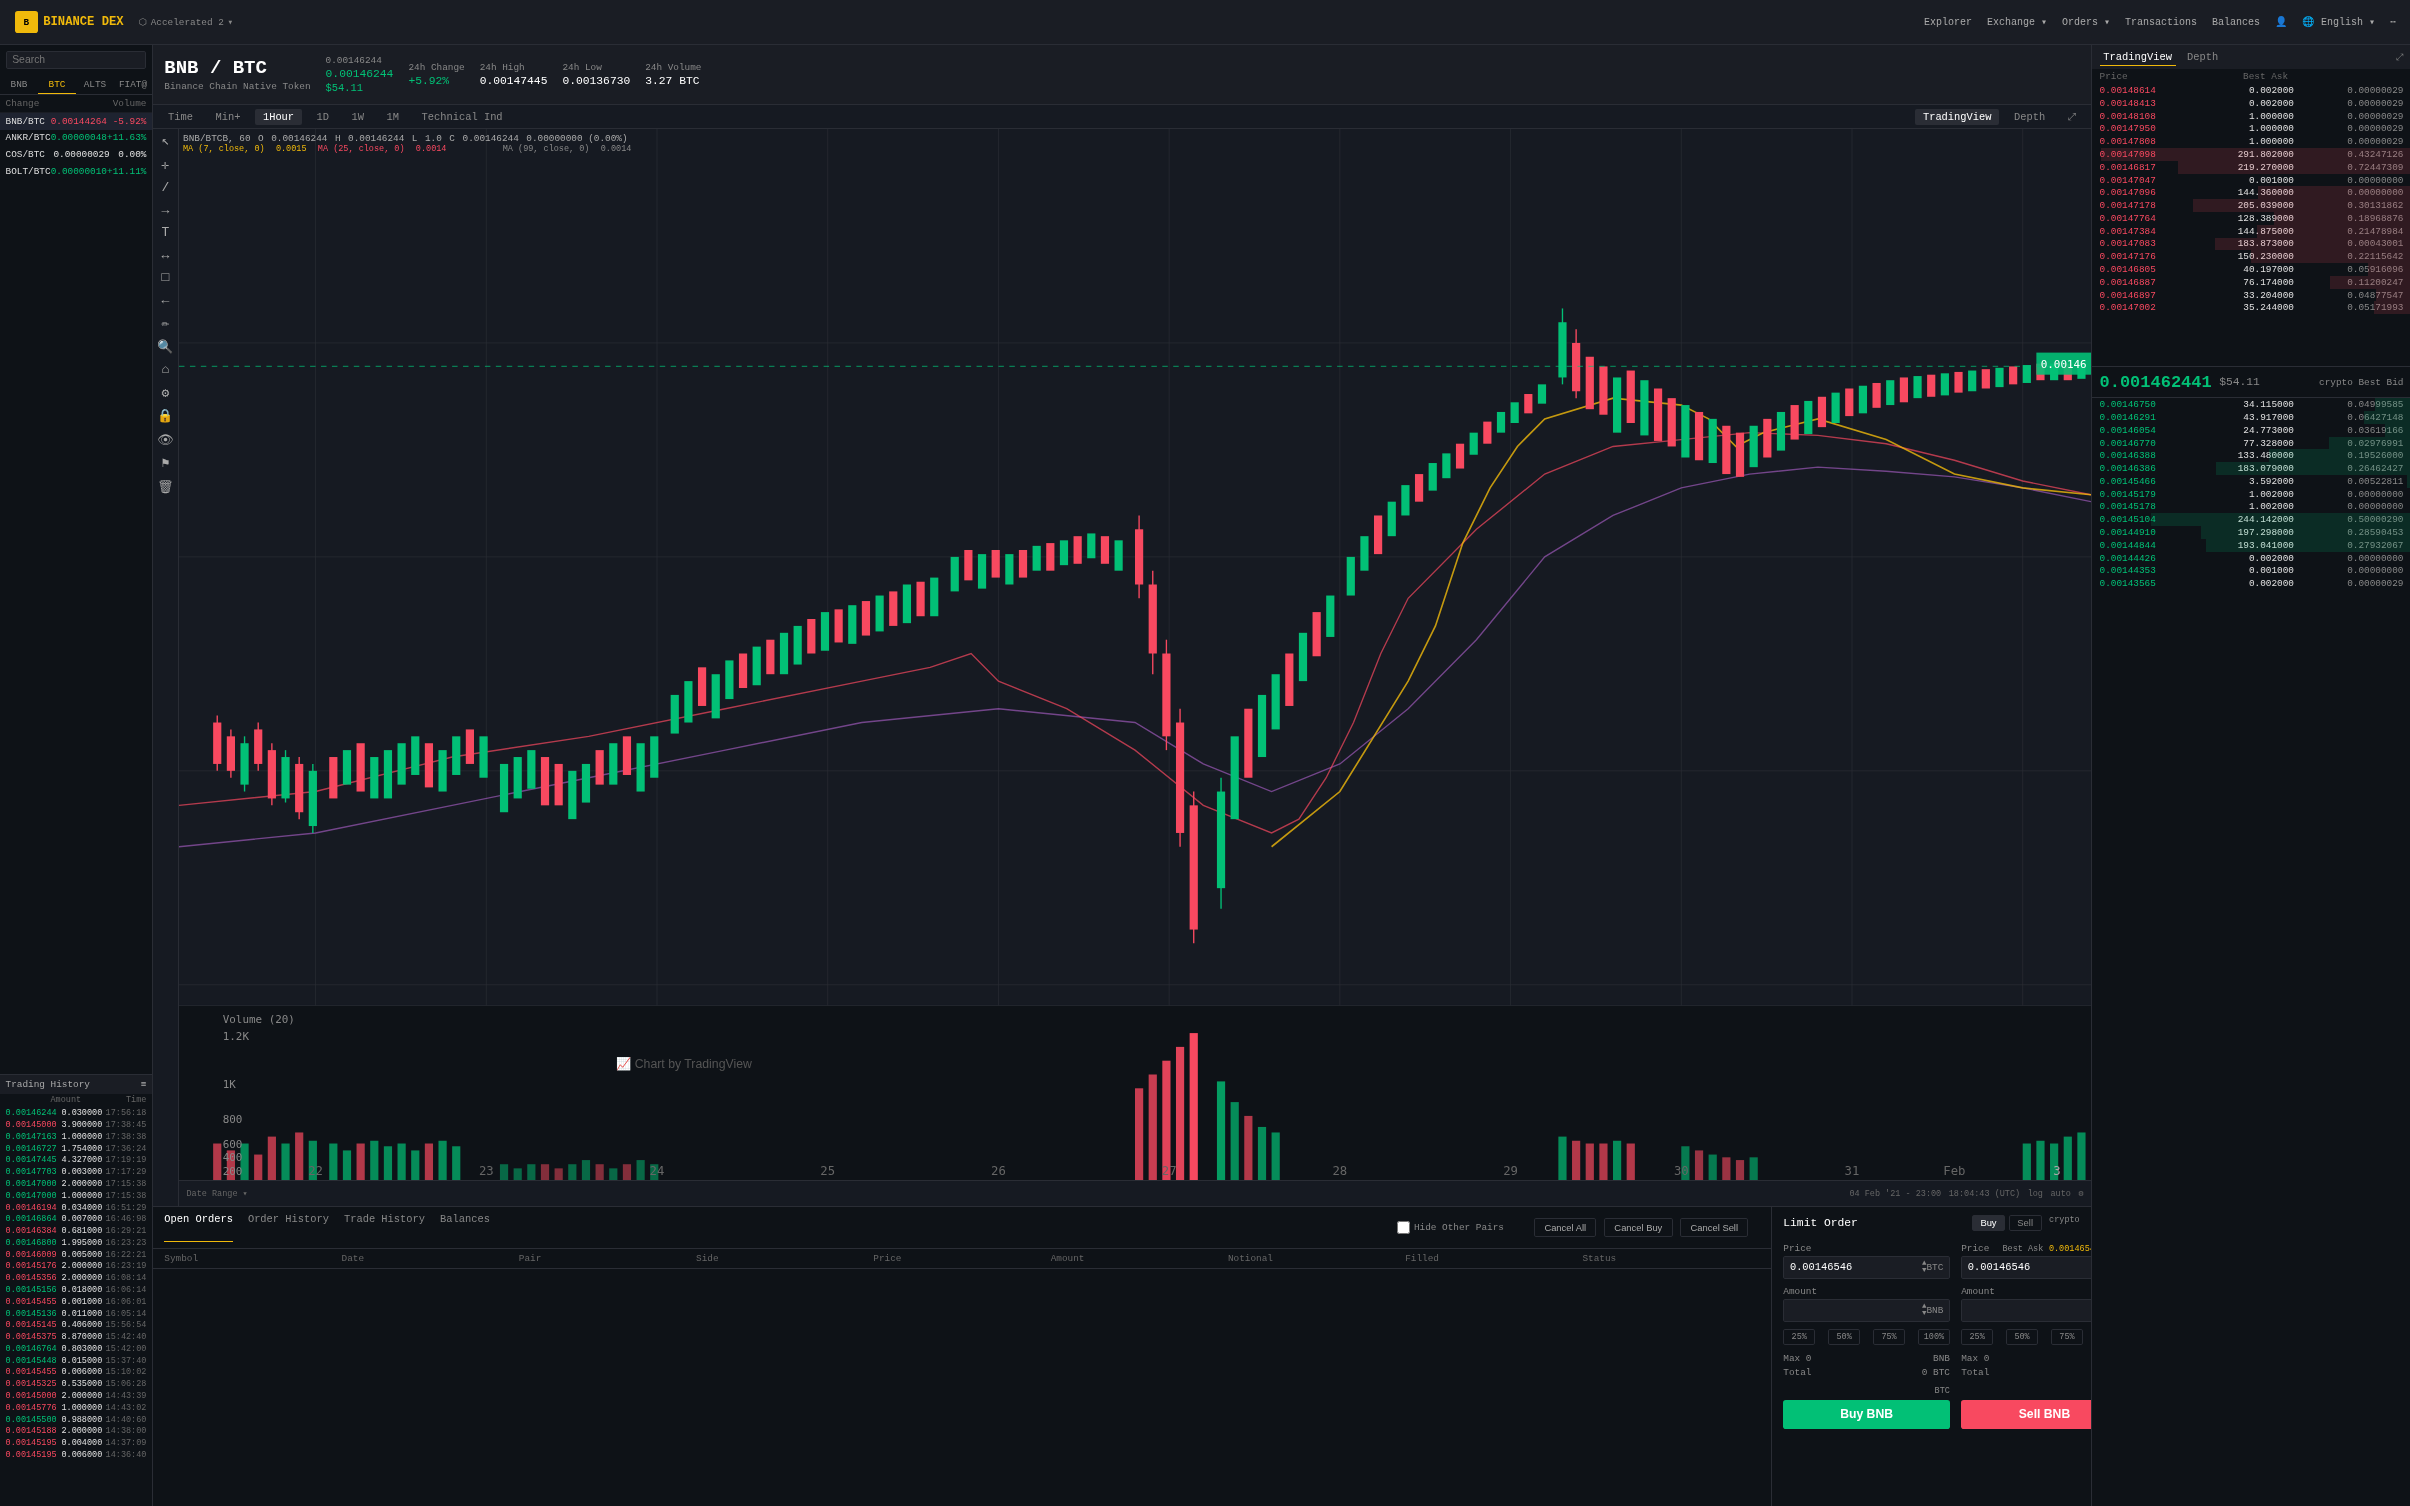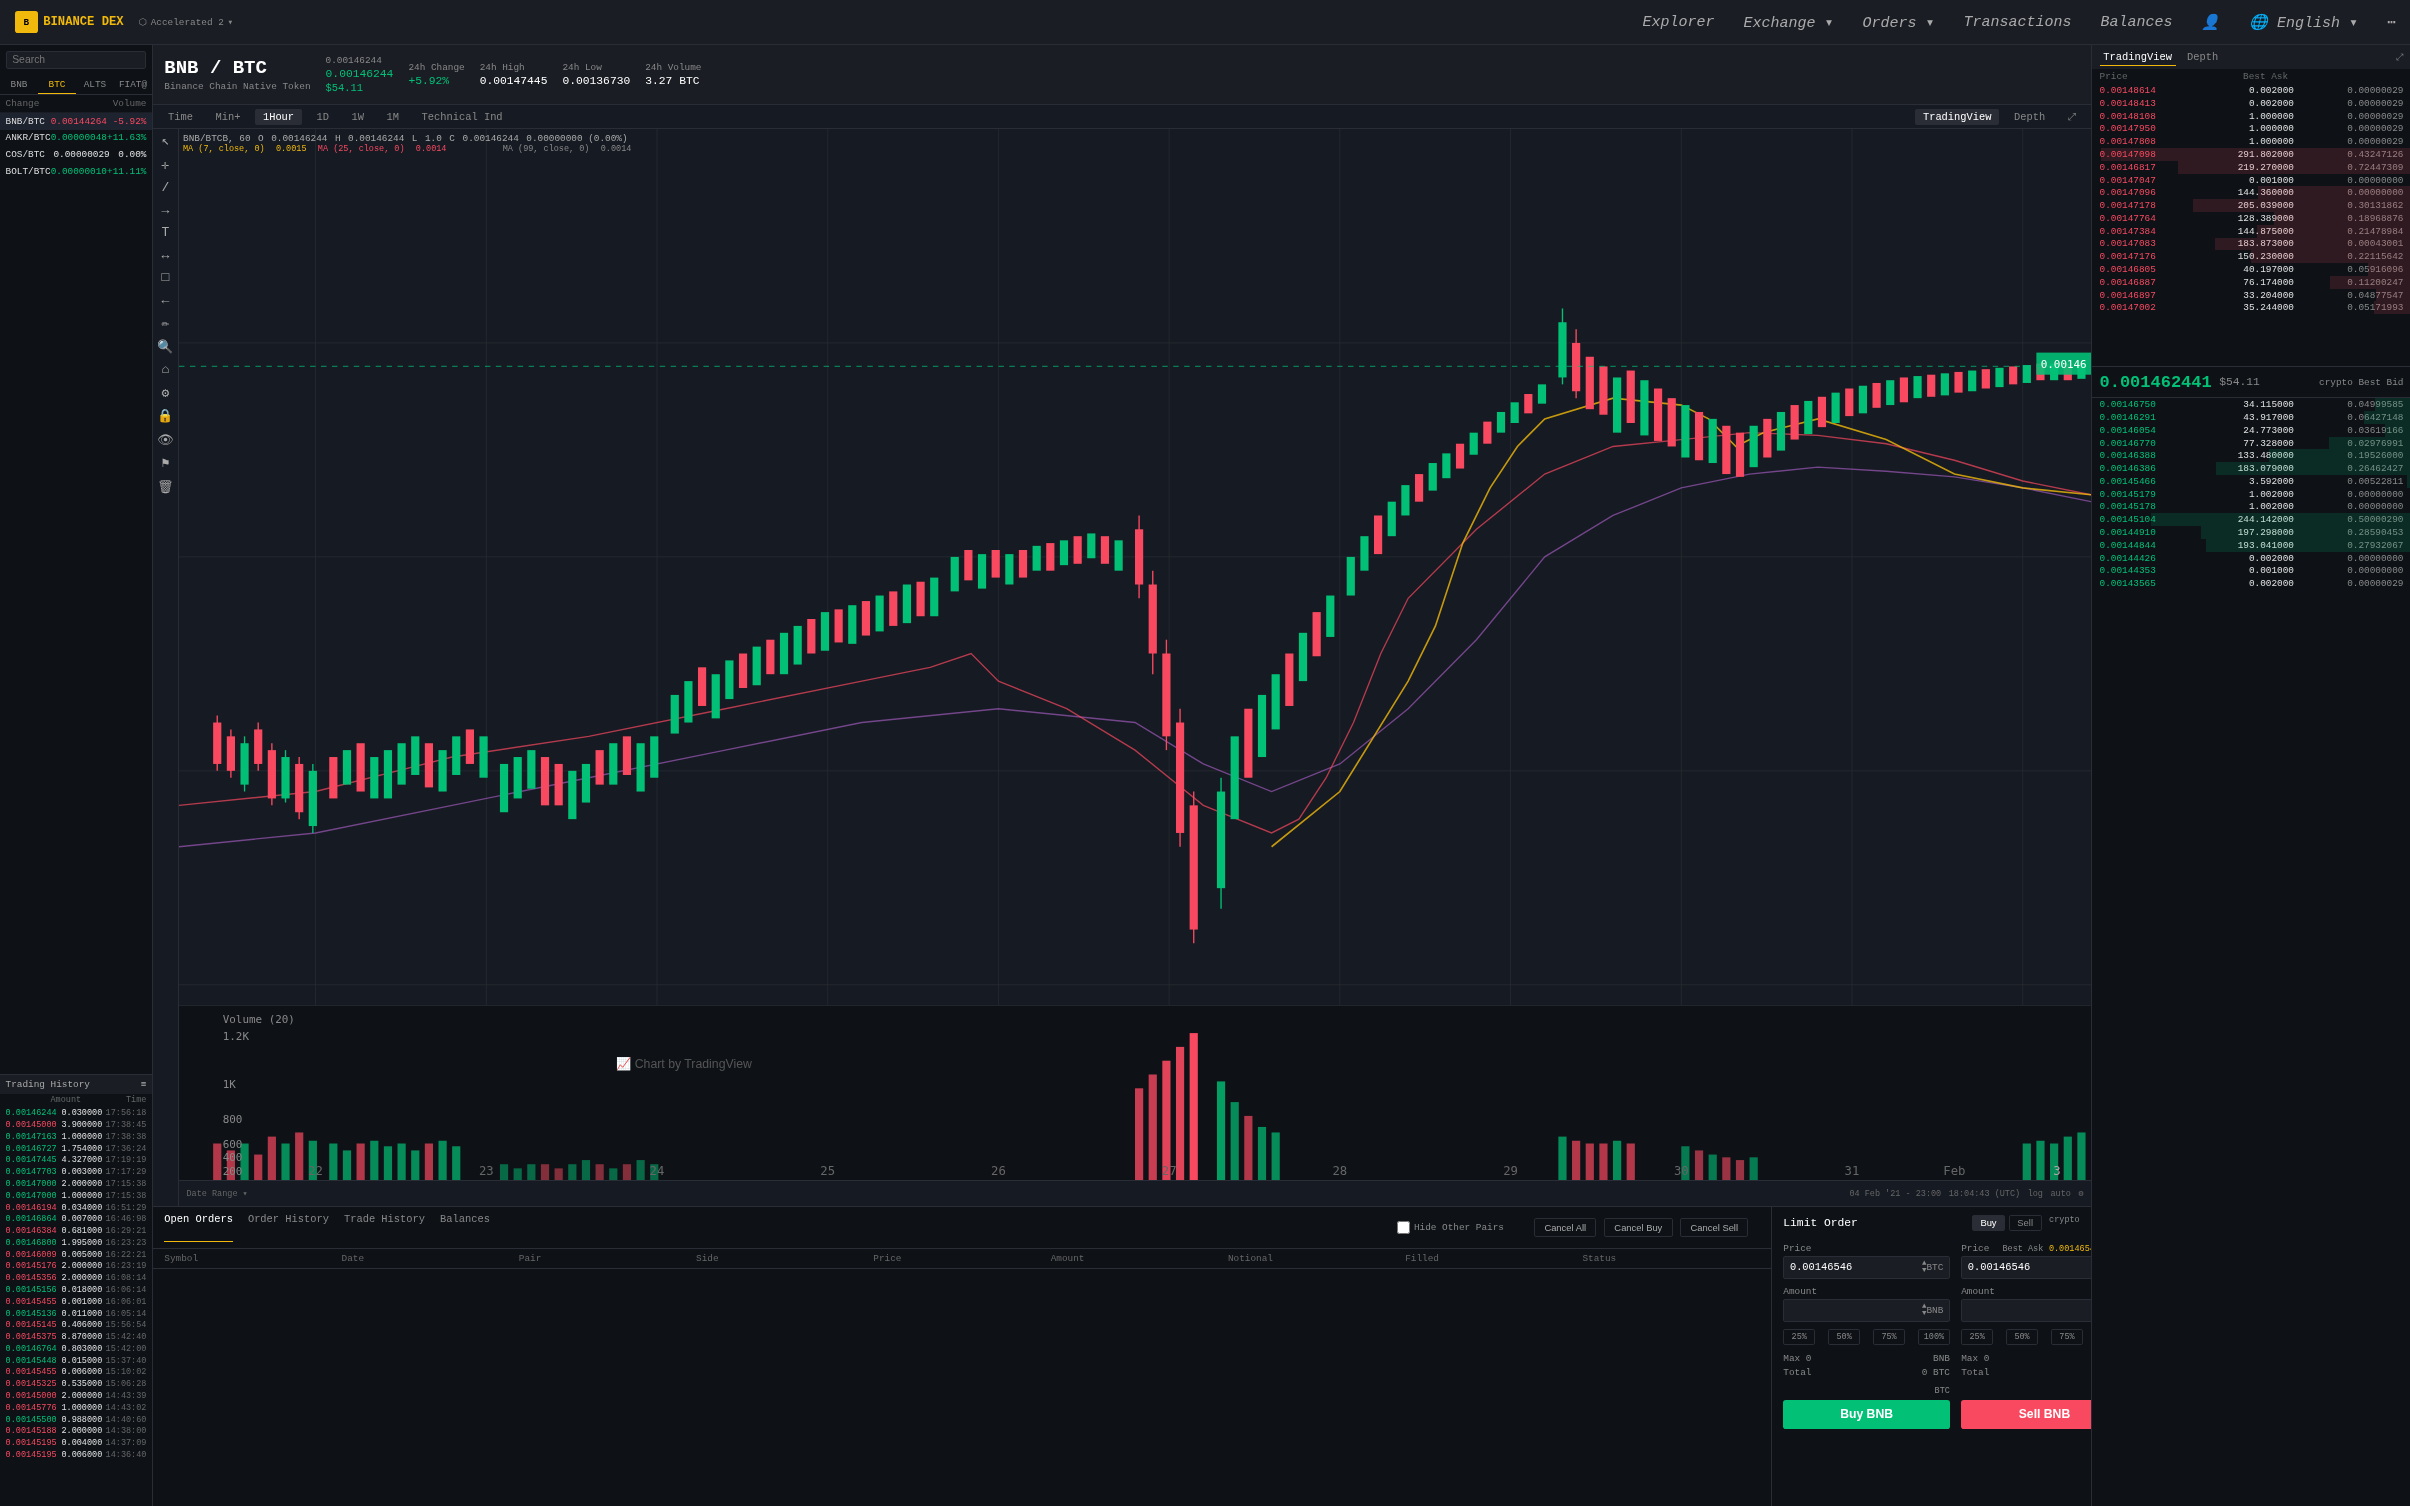--- a/index.html
+++ b/index.html
@@ -2,21 +2,21 @@
 <html style="font-size:15px"><head>
   <meta charset="utf-8">
   <style>
     * { margin: 0; padding: 0; box-sizing: border-box; }
     body { background: #0e1217; color: #e0e0e0; font-family: 'Courier New', monospace; font-size: 10.4px; overflow: hidden; width: 2411px; height: 1507px; }
     
     
     #top-nav { display: flex; align-items: center; background: #1a1d24; height: 45px; padding: 0 15px; border-bottom: 0.9px solid #2a2d35; gap: 15px; }
     .logo { display: flex; align-items: center; gap: 5.6px; font-weight: bold; font-size: 12.2px; color: #f0b90b; }
     .logo-icon { width: 22.6px; height: 22.6px; background: #f0b90b; border-radius: 2.8px; display: flex; align-items: center; justify-content: center; color: #000; font-size: 9.4px; font-weight: bold; }
-    .nav-right { margin-left: auto; display: flex; align-items: center; gap: 29px; font-size: 15px; color: #aaa; font-style: italic; }
+    .nav-right { margin-left: auto; display: flex; align-items: center; gap: 15px; font-size: 10px; color: #aaa; }
     .nav-right span { cursor: pointer; }
 
     
     #main { display: flex; height: calc(1507px - 45px); }
 
     
     #left-sidebar { width: 153px; background: #0e1217; border-right: 0.9px solid #2a2d35; display: flex; flex-direction: column; }
     .search-bar { padding: 5.6px; }
     .search-input { width: 100%; background: #1a1d24; border: 0.9px solid #2a2d35; color: #ccc; padding: 2.8px 5.6px; font-size: 10.4px; border-radius: 1.9px; }
     .market-tabs { display: flex; border-bottom: 0.9px solid #2a2d35; }

